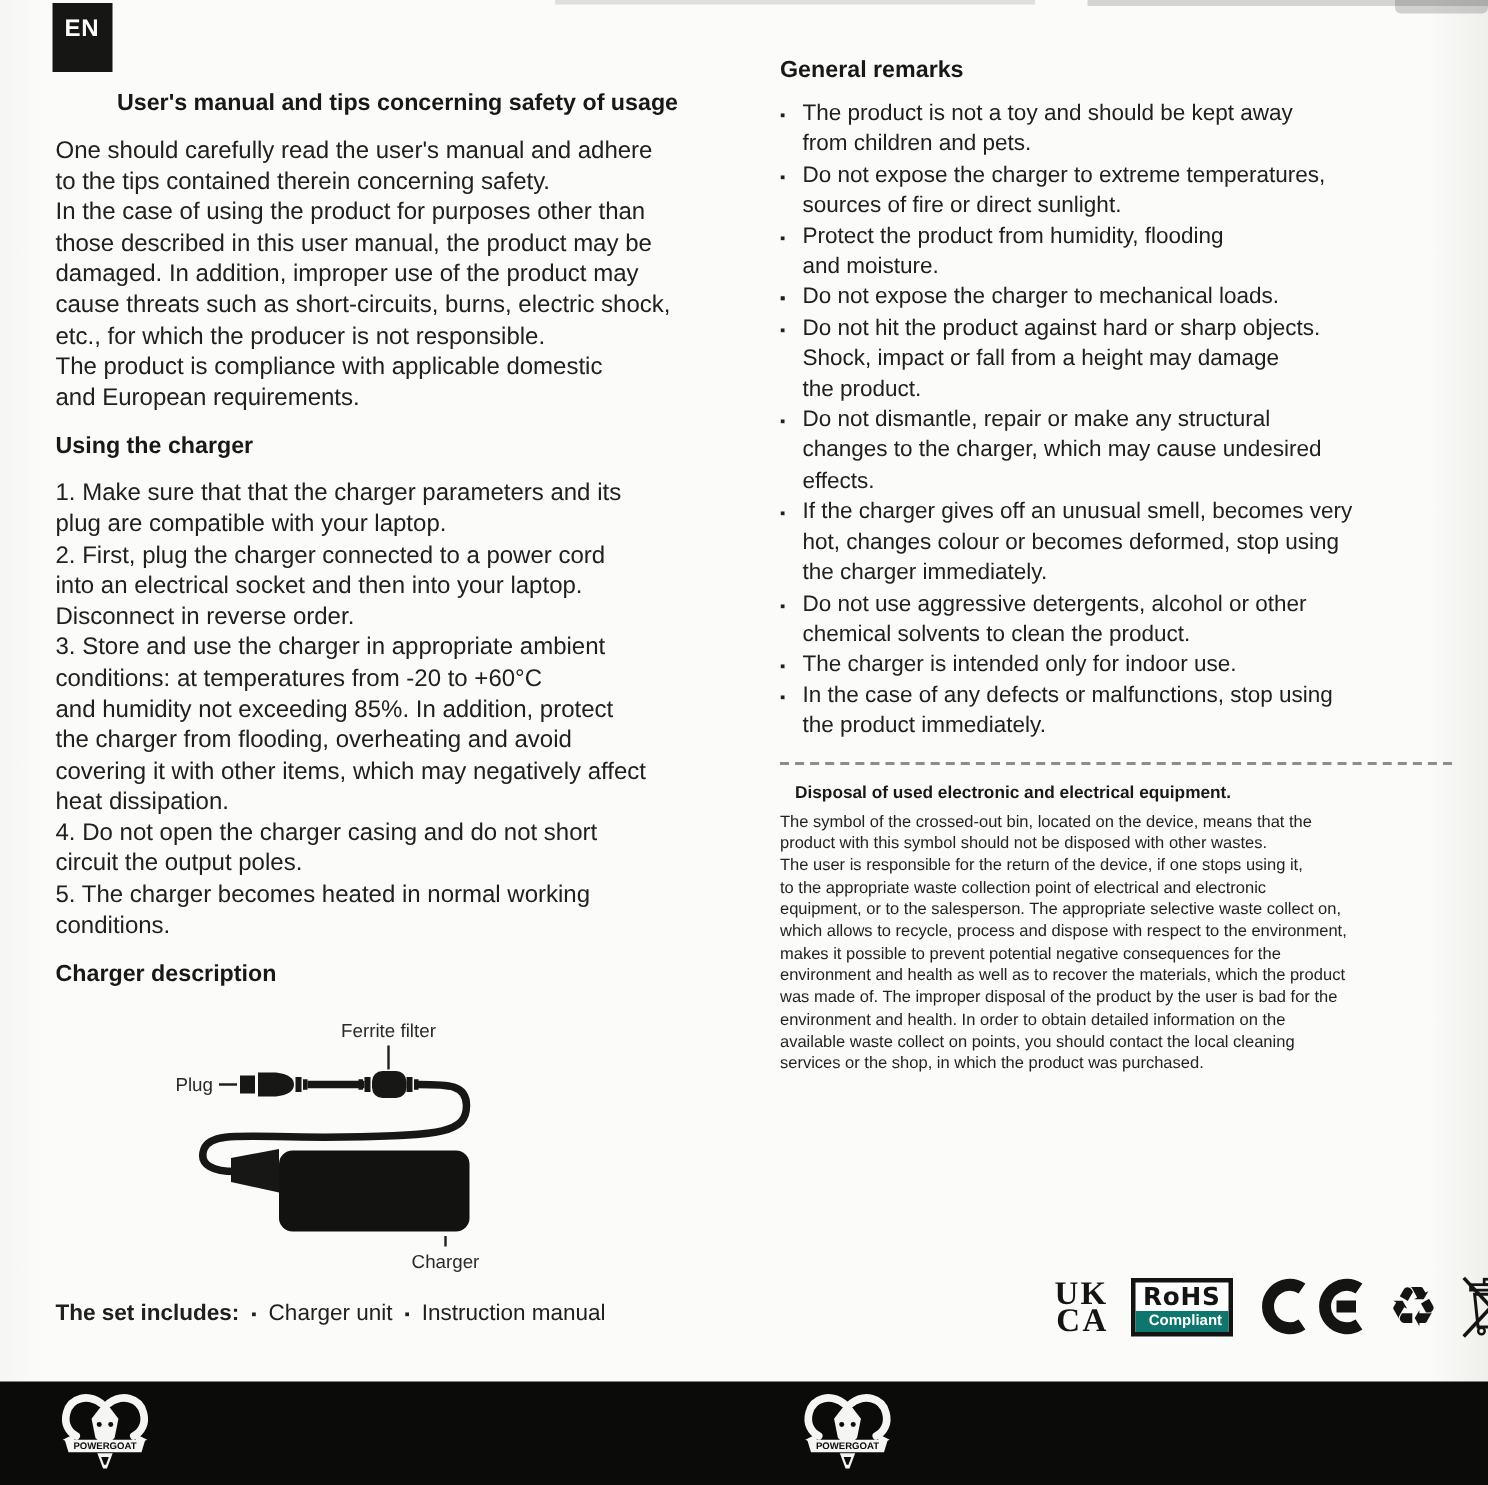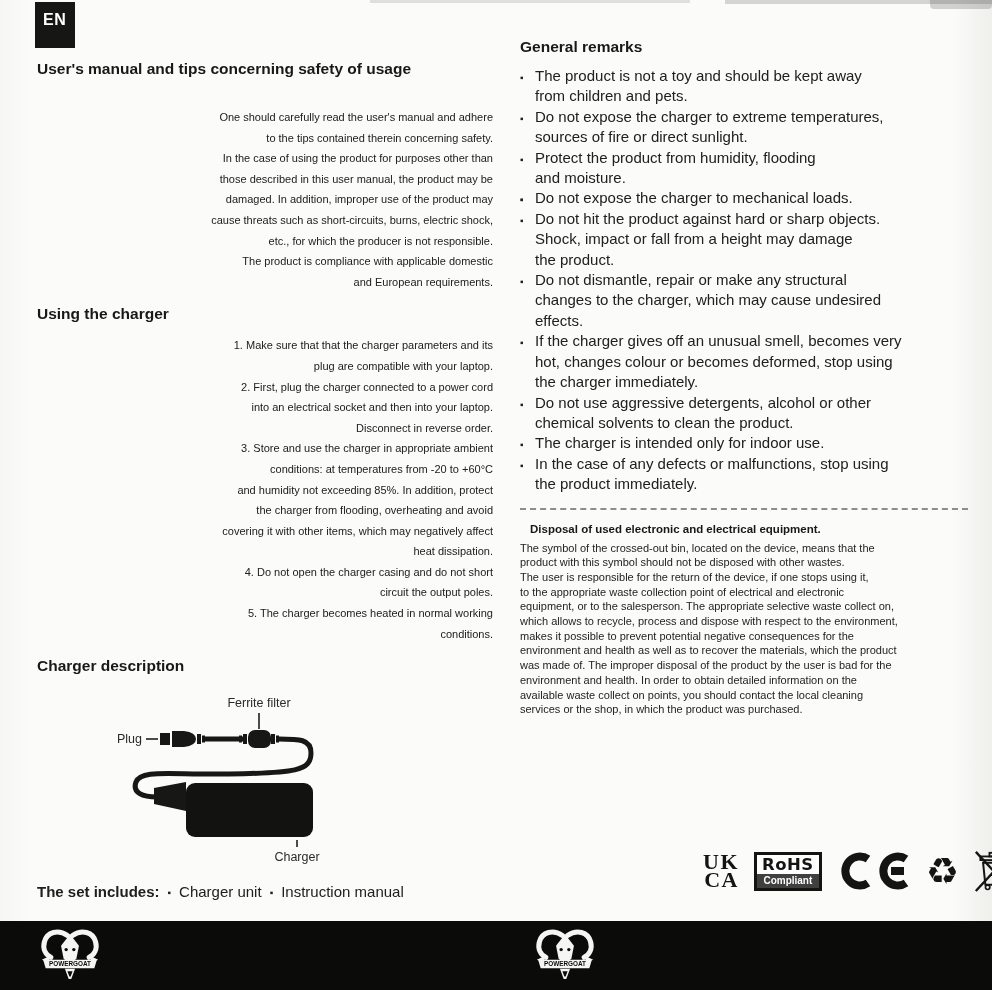--- a/index.html
+++ b/index.html
@@ -17,23 +17,23 @@
     position:absolute;left:35px;top:2px;width:40px;height:46px;background:#161615;color:#fff;
     font-weight:700;font-size:16px;display:flex;align-items:flex-end;padding:0 0 19px 8px;box-sizing:border-box;
     letter-spacing:.5px;
   }
 
   .col{position:absolute;}
   .col-left{left:37px;top:60px;width:456px;}
   .col-right{left:520px;top:38px;width:450px;}
 
   h1,h2{font-size:15.5px;font-weight:700;color:#181816;margin:0;}
-  .col-left h1{margin-bottom:29px;}
+  .col-left h1{margin-bottom:13px;text-align:center;}
   .pre{white-space:pre-line;}
-  .body{font-size:11px;line-height:20.6px;margin:0;text-align:right;}
+  .body{font-size:16px;line-height:20.6px;margin:0;}
   .h-gap{margin-top:13px;margin-bottom:12px;}
 
   .diagram{width:370px;height:190px;margin:7px 0 0 22px;}
   .diagram svg{display:block;}
   .diag-label{font-size:12.5px;fill:#2a2a28;font-family:"Liberation Sans",sans-serif;}
 
   .set-includes{font-size:15px;margin-top:6px;display:flex;align-items:baseline;gap:8px;}
   .set-includes .lbl{font-weight:700;}
   .sq-bullet{font-size:10px;position:relative;top:-1px;color:#20201e;}
 
@@ -42,23 +42,23 @@
   .remarks .sq-bullet{position:absolute;left:0;top:2px;}
 
   .dashed-divider{border:none;border-top:2px dashed #8d8d8b;margin:13px 2px 0 0;height:0;}
 
   .disposal-title{font-size:11.5px;font-weight:700;margin:13px 0 6px;color:#181816;padding-left:10px;}
   .fine{font-size:11px;line-height:14.7px;margin:0;color:#232321;}
 
   .marks{position:absolute;left:703px;top:846px;height:50px;display:flex;align-items:center;gap:15px;color:#141412;}
   .ukca{font-weight:800;font-size:22px;line-height:18.5px;letter-spacing:1.5px;font-family:Liberation Serif, serif;text-align:right;}
   .ukca span{display:block;}
-  .rohs{border:3px solid #141412;text-align:center;background:#fff;}
+  .rohs{border:3px solid #141412;text-align:right;background:#fff;}
   .rohs-top{display:block;font-weight:800;font-size:16.5px;letter-spacing:.5px;padding:0 5px;font-family:"DejaVu Sans",sans-serif;}
-  .rohs-bottom{display:block;background:#404040;color:#fff;font-size:10px;font-weight:700;padding:1px 4px 2px;}
+  .rohs-bottom{display:block;background:#0f766e;color:#fff;font-size:10px;font-weight:700;padding:1px 4px 2px;}
   .ce svg,.weee svg{display:block;}
   .recycle{font-size:37px;line-height:1;font-family:"DejaVu Sans",sans-serif;color:#141412;}
 
   .footer-bar{position:absolute;left:0;top:921px;width:992px;height:69px;background:#0b0b0a;}
   .goat{position:absolute;top:4px;width:64px;height:62px;}
   .goat-1{left:38px;} .goat-2{left:533px;}
   .goat text{font-family:"Liberation Sans",sans-serif;font-weight:700;}
 </style>
 </head>
 <body>

